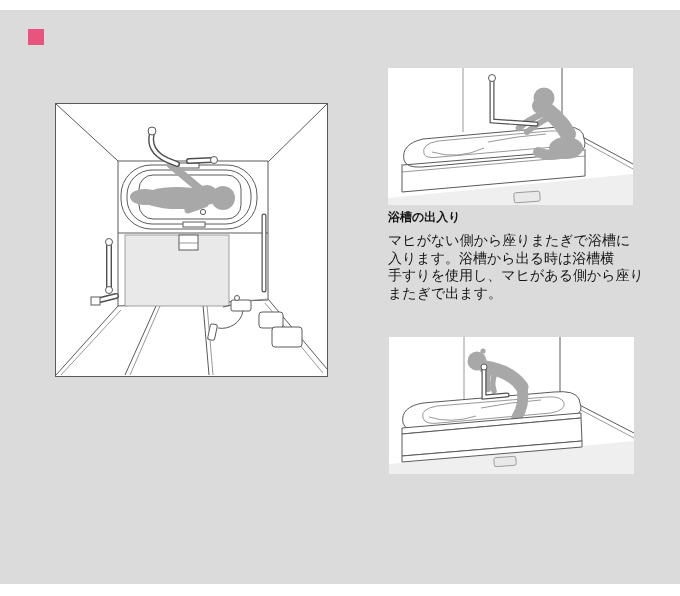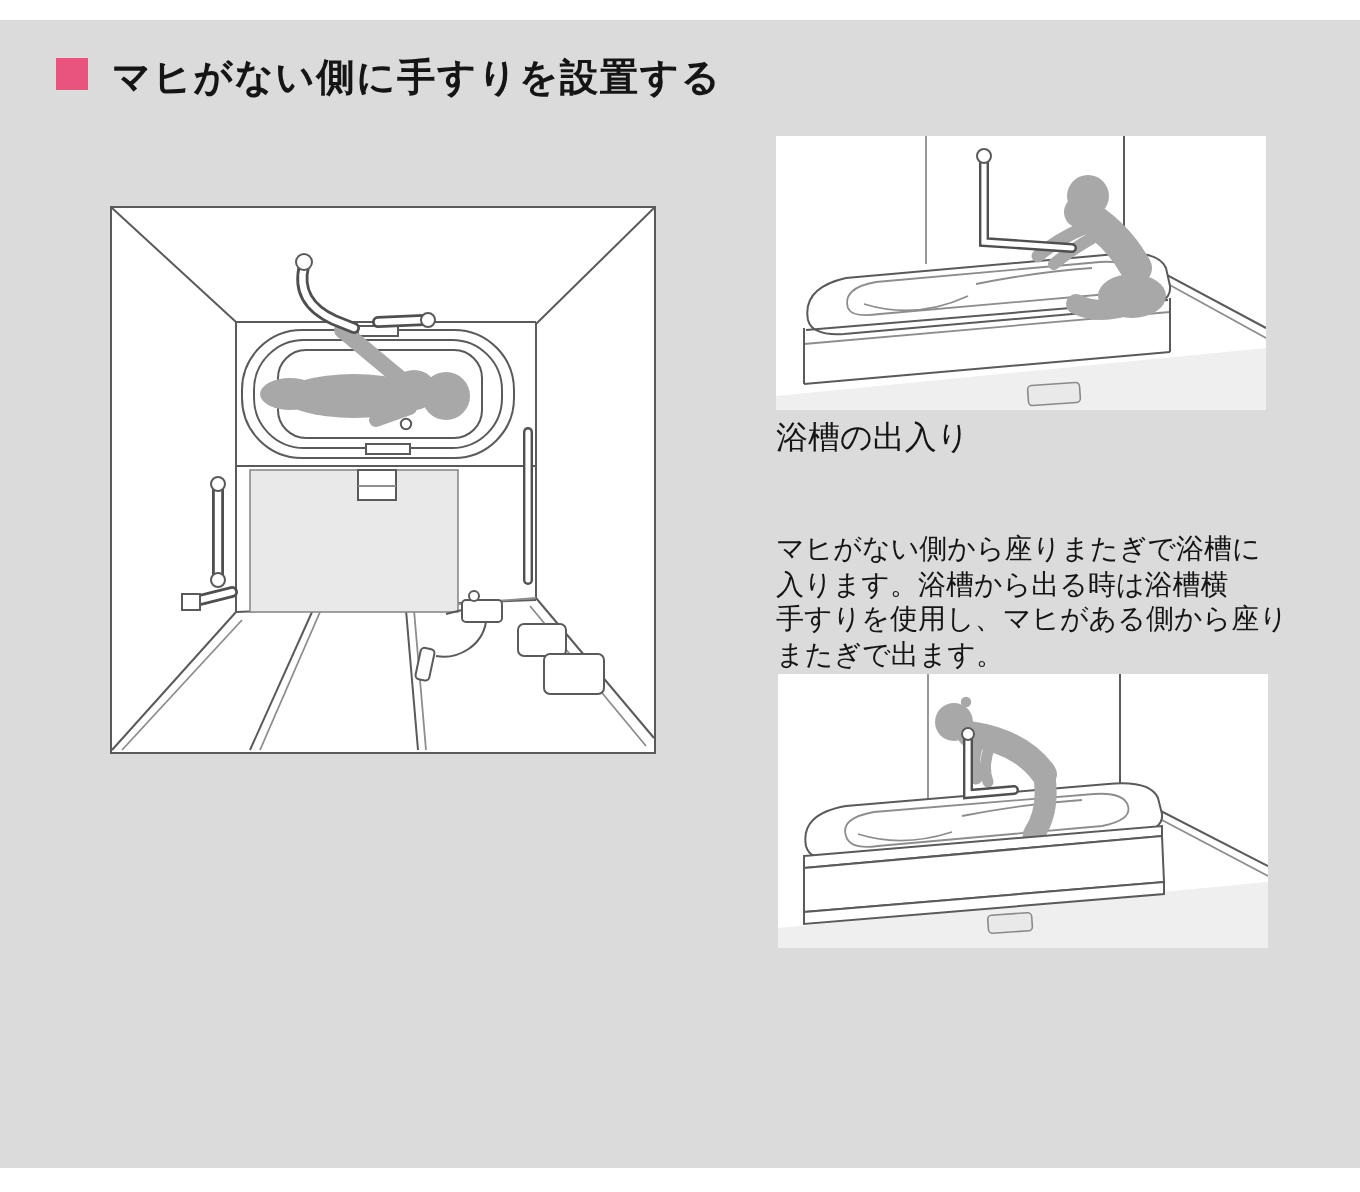--- a/index.html
+++ b/index.html
@@ -6,24 +6,24 @@
   .canvas{position:relative;width:680px;height:596px;background:#ffffff;overflow:hidden;
           font-family:"DejaVu Sans","Liberation Sans",sans-serif;color:var(--text,#151515);}
   .bg{position:absolute;left:0;top:10px;width:680px;height:574px;background:var(--background,#dbdbdb);}
   .bullet{position:absolute;left:28px;top:29px;width:16px;height:16px;background:var(--accent,#e9547e);}
   .title{position:absolute;left:56px;top:26px;font-size:19px;font-weight:bold;letter-spacing:1px;white-space:nowrap;}
   .subtitle{position:absolute;left:58px;top:64px;font-size:14.5px;font-weight:600;white-space:nowrap;}
   .main-illust{position:absolute;left:55px;top:103px;width:273px;height:274px;}
   .panel{position:absolute;background:var(--panel,#ffffff);}
   .panel-entry{left:388px;top:68px;width:245px;height:137px;}
   .panel-stand{left:389px;top:337px;width:245px;height:137px;}
-  .sec-head{position:absolute;font-size:16px;font-weight:normal;white-space:nowrap;text-align:center;}
+  .sec-head{position:absolute;font-size:12px;font-weight:bold;white-space:nowrap;text-align:center;}
   .sec-body{position:absolute;font-size:14px;line-height:17.5px;white-space:pre-line;width:270px;}
   .head1{left:388px;top:209px;}
-  .body1{left:388px;top:232px;margin-top:35px;}
+  .body1{left:388px;top:232px;}
   .head2{left:388px;top:478px;}
   .body2{left:388px;top:501px;}
   svg{display:block;}
   .ln{stroke:var(--line_art,#5a5a5a);fill:none;stroke-width:1;}
   .lnt{stroke:#8d8d8d;fill:none;stroke-width:0.9;}
   .lnf{stroke:var(--line_art,#5a5a5a);fill:#ffffff;stroke-width:1;}
   .grayf{stroke:#8a8a8a;fill:#e9e9e9;stroke-width:0.8;}
   .floorf{fill:#efefef;}
   .sil{fill:var(--silhouette,#a8a8a8);}
   .silst{stroke:var(--silhouette,#a8a8a8);fill:none;stroke-linecap:round;}
@@ -32,21 +32,20 @@
   .railo-s{stroke:#4f4f4f;stroke-width:5;fill:none;stroke-linecap:round;}
   .raili-s{stroke:#ffffff;stroke-width:2.6;fill:none;stroke-linecap:round;}
 </style>
 </head>
 <body>
 
 <div class="canvas">
   <div class="bg"></div>
 
   <div class="bullet"></div>
-  <div class="title">マヒがない側に手すりを設置する</div>
 
   <div class="main-illust">
     <svg width="273" height="274" viewBox="0 0 273 274">
       <rect x="0.5" y="0.5" width="272" height="273" class="lnf"></rect>
 
       <g>
         <line x1="1" y1="1" x2="63" y2="58" class="ln"></line>
         <line x1="272" y1="1" x2="213" y2="59" class="ln"></line>
         <line x1="63" y1="58" x2="213" y2="58" class="ln"></line>
         <line x1="63" y1="58" x2="63" y2="203" class="ln"></line>

